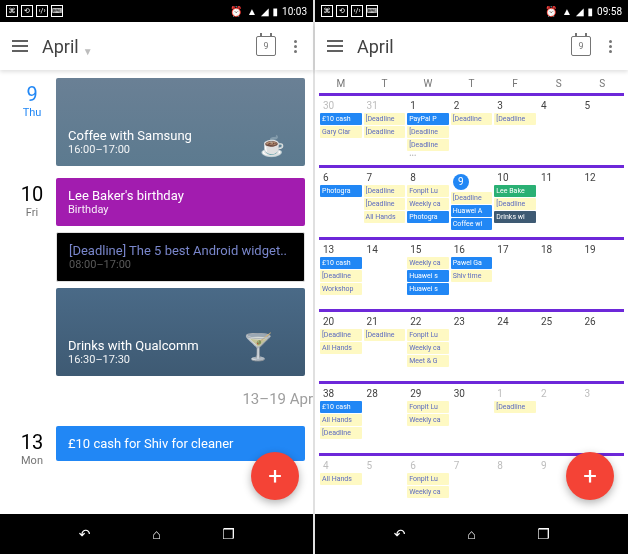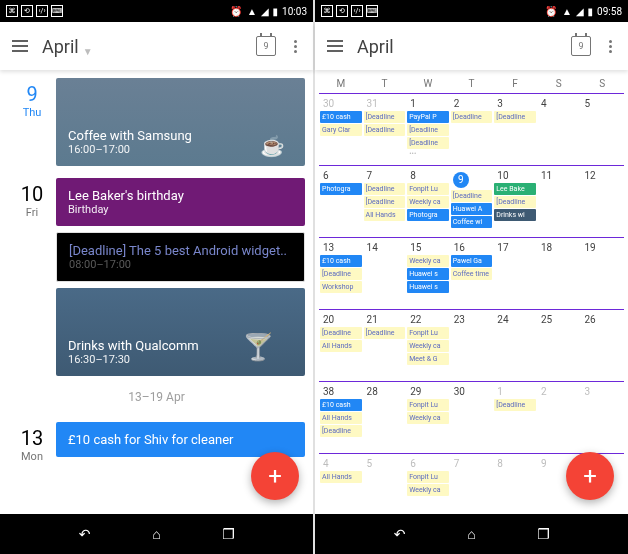--- a/index.html
+++ b/index.html
@@ -27,32 +27,32 @@
 .day-label .dow{font-size:11px;color:#757575}
 .day-label.active .num{color:#2187f5}
 .day-label.active .dow{color:#2187f5}
 .events{flex:1;display:flex;flex-direction:column;gap:6px}
 .card{border-radius:2px;padding:10px 12px;color:#fff;position:relative;overflow:hidden}
 .card.img{height:88px;background:#5c7a8f;display:flex;flex-direction:column;justify-content:flex-end}
 .card.img.coffee{background:linear-gradient(#6a8095,#5c7a8f)}
 .card.img.drinks{background:linear-gradient(#4a6a87,#3e5a73)}
 .card .t{font-size:13px;font-weight:400}
 .card .s{font-size:11px;opacity:0.92}
-.card.green{background:#701a75}
+.card.green{background:#a21caf}
 .card.outline{background:#000000;border:1px solid #e0e0e0;color:#616161}
 .card.outline .t{color:#7986cb}
 .card.blue{background:#2187f5}
-.range{text-align:center;font-size:12px;color:#9e9e9e;padding:10px 0}
+.range{text-align:right;font-size:15px;color:#9e9e9e;padding:10px 0}
 .coffee-deco{position:absolute;right:20px;bottom:8px;font-size:20px}
 .drinks-deco{position:absolute;right:30px;bottom:14px;font-size:26px;opacity:0.8}
 
 .month{padding:4px 4px}
 .dow-row{display:flex}
 .dow-row div{flex:1;text-align:center;font-size:10px;color:#757575;padding:4px 0}
-.week{display:flex;border-top:1px solid #6d28d9;min-height:72px}
+.week{display:flex;border-top:3px solid #6d28d9;min-height:72px}
 .cell{flex:1;padding:2px 1px;overflow:hidden;min-width:0}
 .cell .dn{font-size:10px;color:#424242;padding:2px 3px}
 .cell .dn.muted{color:#bdbdbd}
 .cell .dn.today{display:inline-block;background:#2187f5;color:#fff;border-radius:50%;width:16px;height:16px;line-height:16px;text-align:center;padding:0;margin:2px}
 .chip{font-size:7px;padding:2px 2px;margin-bottom:1px;white-space:nowrap;overflow:hidden;text-overflow:clip;border-radius:1px}
 .chip.b{background:#2187f5;color:#fff}
 .chip.p{background:#fef9c3;color:#5c6bc0}
 .chip.g{background:#2ab074;color:#fff}
 .chip.d{background:#3e5a73;color:#fff}
 .dots{font-size:7px;color:#bdbdbd;padding-left:2px}
@@ -275,21 +275,21 @@
             </div>
             <div class="cell">
               <div class="dn">15</div>
               <div class="chip p">Weekly ca</div>
               <div class="chip b">Huawei s</div>
               <div class="chip b">Huawei s</div>
             </div>
             <div class="cell">
               <div class="dn">16</div>
               <div class="chip b">Pawel Ga</div>
-              <div class="chip p">Coffee time</div>
+              <div class="chip p">Shiv time</div>
             </div>
             <div class="cell">
               <div class="dn">17</div>
             </div>
             <div class="cell">
               <div class="dn">18</div>
             </div>
             <div class="cell">
               <div class="dn">19</div>
             </div>

